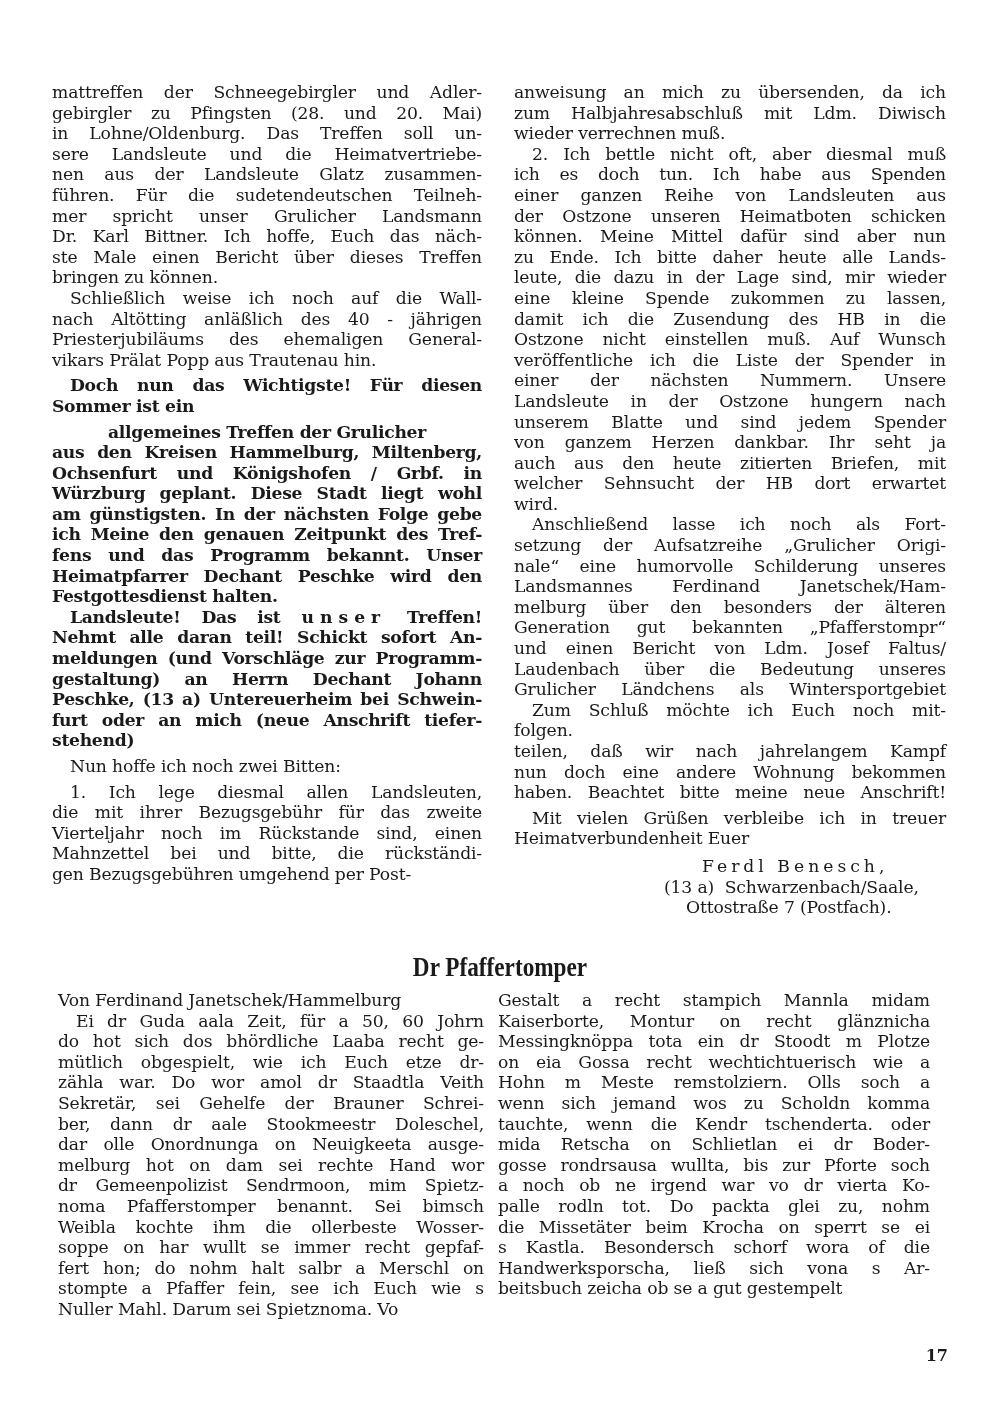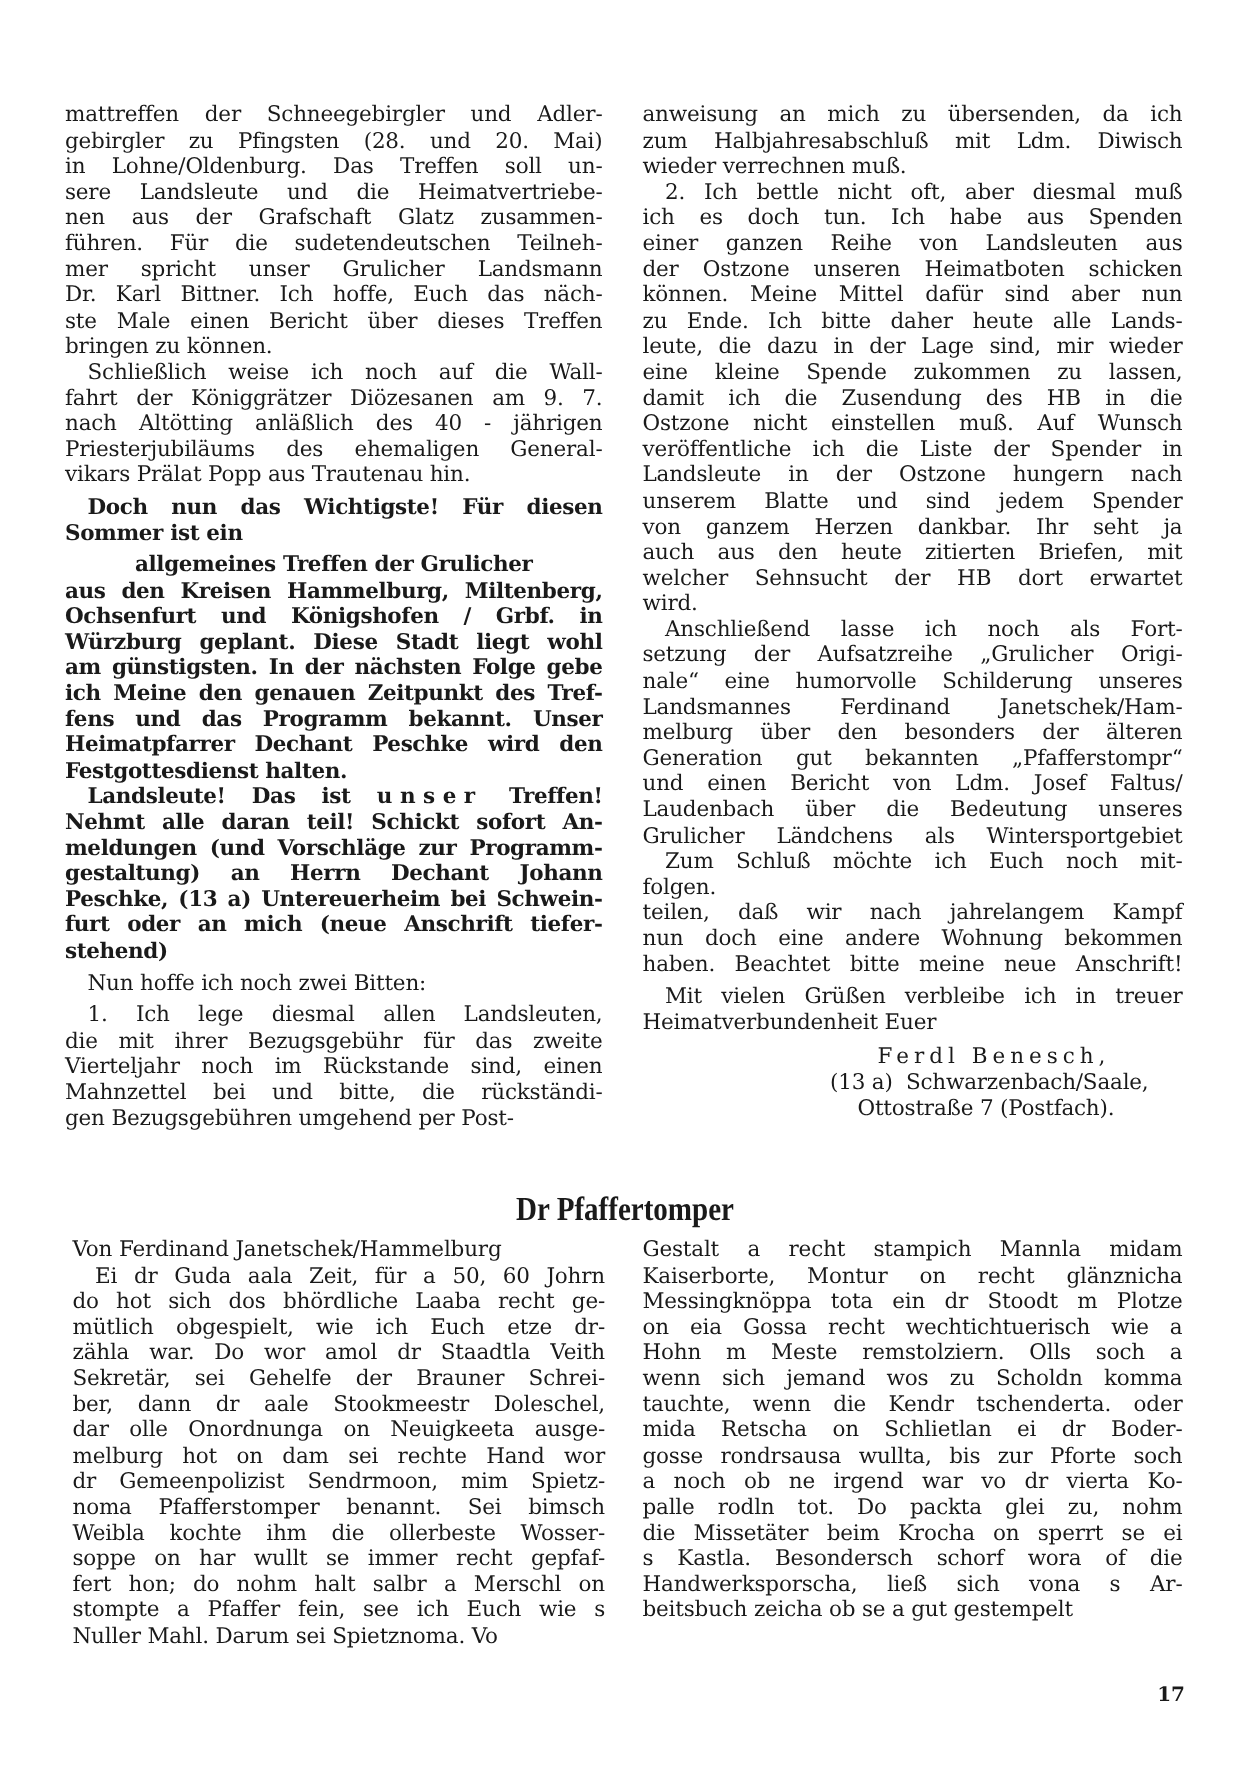--- a/index.html
+++ b/index.html
@@ -7,21 +7,21 @@
   .col {
     position: absolute;
     font-family: "DejaVu Serif", "Liberation Serif", serif;
     font-size: 17.2px;
     line-height: 20.6px;
     letter-spacing: -0.15px;
   }
   .col-left-top { left: 52px; top: 82px; width: 430px; }
   .col-right-top { left: 514px; top: 82px; width: 432px; }
   .col-left-bot { left: 58px; top: 990px; width: 426px; }
-  .col-right-bot { left: 514px; top: 990px; width: 432px; }
+  .col-right-bot { left: 498px; top: 990px; width: 432px; }
   .line { display: block; white-space: nowrap; text-align: justify; text-align-last: justify; }
   .line.last { text-align-last: left; }
   .indent { padding-left: 18px; }
   .bold { font-weight: bold; font-family: "DejaVu Serif", "Liberation Serif", serif; letter-spacing: -0.3px; }
   .centered { text-align: center; text-align-last: center; }
   .gap { margin-top: 5px; text-align: right; }
   .spaced { letter-spacing: 4px; }
   .title {
     position: absolute; left: 0; width: 1000px; top: 952px; text-align: center;
     font-family: "Liberation Serif", "DejaVu Serif", serif; font-weight: bold;
@@ -35,28 +35,27 @@
 </style>
 </head>
 <body>
 
 <div>
   <div class="col col-left-top">
       <span class="line">mattreffen der Schneegebirgler und Adler-</span>
       <span class="line">gebirgler zu Pfingsten (28. und 20. Mai)</span>
       <span class="line">in Lohne/Oldenburg. Das Treffen soll un-</span>
       <span class="line">sere Landsleute und die Heimatvertriebe-</span>
-      <span class="line">nen aus der Grafschaft Glatz zusammen-</span>
+      <span class="line">nen aus der Landsleute Glatz zusammen-</span>
       <span class="line">führen. Für die sudetendeutschen Teilneh-</span>
       <span class="line">mer spricht unser Grulicher Landsmann</span>
       <span class="line">Dr. Karl Bittner. Ich hoffe, Euch das näch-</span>
       <span class="line">ste Male einen Bericht über dieses Treffen</span>
       <span class="line last">bringen zu können.</span>
       <span class="line indent">Schließlich weise ich noch auf die Wall-</span>
-      <span class="line">fahrt der Königgrätzer Diözesanen am 9. 7.</span>
       <span class="line">nach Altötting anläßlich des 40 - jährigen</span>
       <span class="line">Priesterjubiläums des ehemaligen General-</span>
       <span class="line last">vikars Prälat Popp aus Trautenau hin.</span>
       <span class="line bold indent gap">Doch nun das Wichtigste! Für diesen</span>
       <span class="line bold last">Sommer ist ein</span>
       <span class="line bold centered gap">allgemeines Treffen der Grulicher</span>
       <span class="line bold">aus den Kreisen Hammelburg, Miltenberg,</span>
       <span class="line bold">Ochsenfurt und Königshofen / Grbf. in</span>
       <span class="line bold">Würzburg geplant. Diese Stadt liegt wohl</span>
       <span class="line bold">am günstigsten. In der nächsten Folge gebe</span>
@@ -87,20 +86,21 @@
         <span class="line">ich es doch tun. Ich habe aus Spenden</span>
         <span class="line">einer ganzen Reihe von Landsleuten aus</span>
         <span class="line">der Ostzone unseren Heimatboten schicken</span>
         <span class="line">können. Meine Mittel dafür sind aber nun</span>
         <span class="line">zu Ende. Ich bitte daher heute alle Lands-</span>
         <span class="line">leute, die dazu in der Lage sind, mir wieder</span>
         <span class="line">eine kleine Spende zukommen zu lassen,</span>
         <span class="line">damit ich die Zusendung des HB in die</span>
         <span class="line">Ostzone nicht einstellen muß. Auf Wunsch</span>
         <span class="line">veröffentliche ich die Liste der Spender in</span>
+        <span class="line">einer der nächsten Nummern. Unsere</span>
         <span class="line">Landsleute in der Ostzone hungern nach</span>
         <span class="line">unserem Blatte und sind jedem Spender</span>
         <span class="line">von ganzem Herzen dankbar. Ihr seht ja</span>
         <span class="line">auch aus den heute zitierten Briefen, mit</span>
         <span class="line">welcher Sehnsucht der HB dort erwartet</span>
         <span class="line last">wird.</span>
         <span class="line indent">Anschließend lasse ich noch als Fort-</span>
         <span class="line">setzung der Aufsatzreihe „Grulicher Origi-</span>
         <span class="line">nale“ eine humorvolle Schilderung unseres</span>
         <span class="line">Landsmannes Ferdinand Janetschek/Ham-</span>

